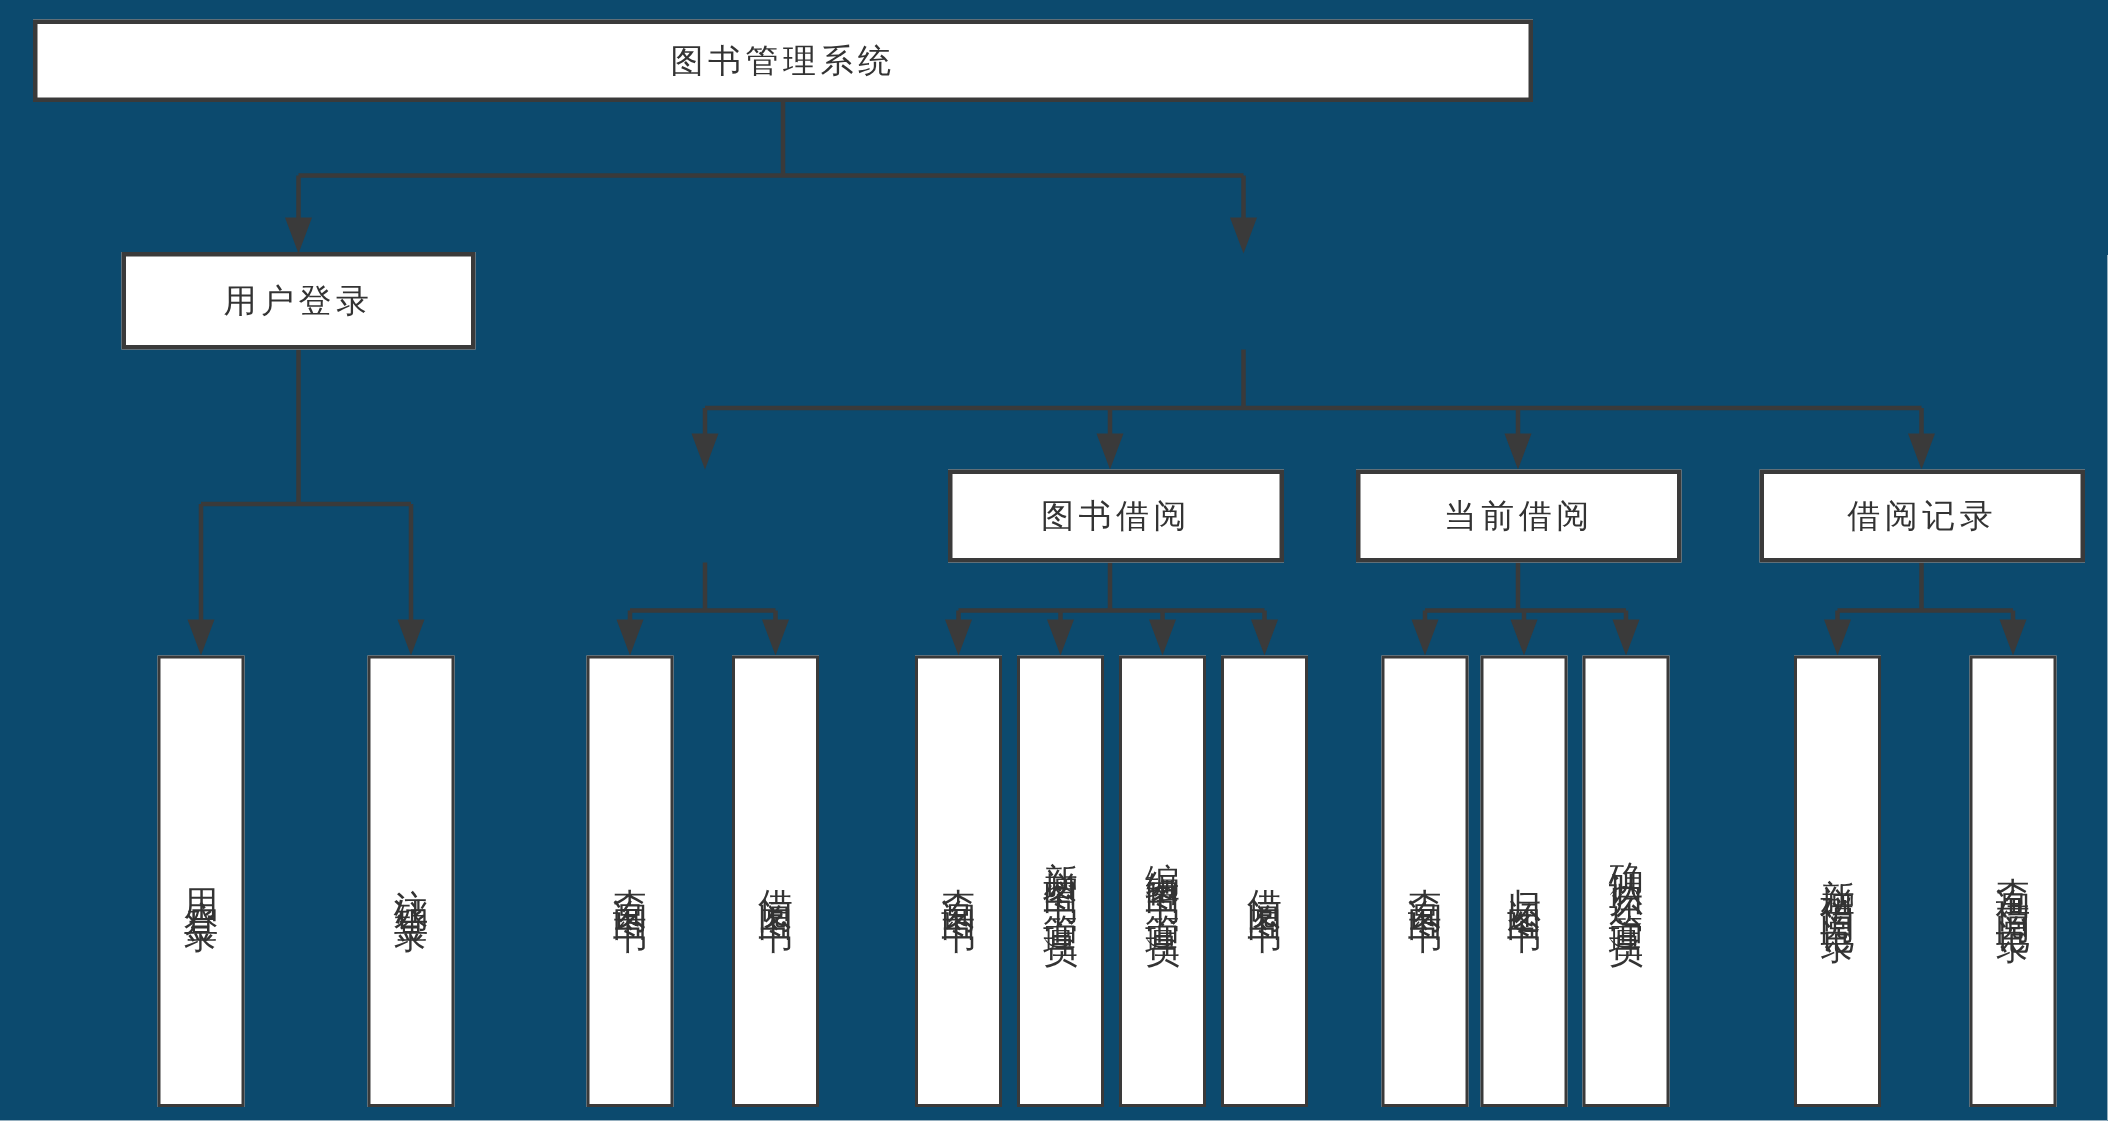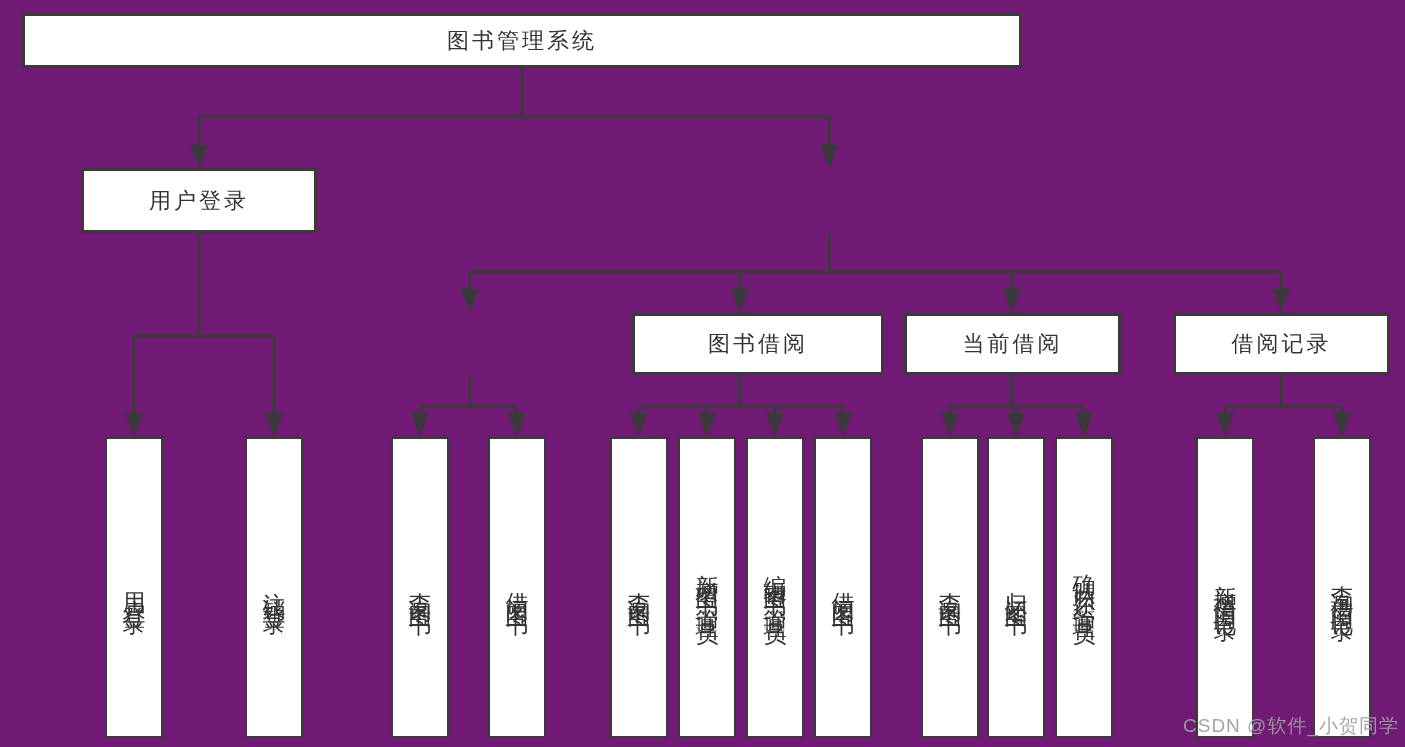--- a/index.html
+++ b/index.html
@@ -5,21 +5,21 @@
   html, body {
     margin: 0;
     padding: 0;
     background: #ffffff;
     font-family: "Liberation Sans", "DejaVu Sans", sans-serif;
   }
   #canvas {
     position: relative;
     width: 1405px;
     height: 747px;
-    background: #701a75;
+    background: #0c4a6e;
     overflow: hidden;
     color: #333333;
   }
   #connector-svg {
     position: absolute;
     left: 0; top: 0;
     width: 1405px; height: 747px;
     pointer-events: none;
   }
   .box {
@@ -97,21 +97,21 @@
   </svg>
 
   <div class="box" style="left:22px; top:13px; width:1000px; height:55px;">
     <span class="hlabel">图书管理系统</span>
   </div>
 
   <div class="box" style="left:81px; top:168px; width:236px; height:65px;">
     <span class="hlabel">用户登录</span>
   </div>
 
-  <div class="box" style="left:632px; top:313px; width:252px; height:62px;">
+  <div class="box" style="left:632px; top:313px; width:224px; height:62px;">
     <span class="hlabel">图书借阅</span>
   </div>
   <div class="box" style="left:904px; top:313px; width:217px; height:62px;">
     <span class="hlabel">当前借阅</span>
   </div>
   <div class="box" style="left:1173px; top:313px; width:217px; height:62px;">
     <span class="hlabel">借阅记录</span>
   </div>
 
   <div class="box leaf" style="left:105px; top:437px; width:58px; height:301px;">
@@ -151,15 +151,14 @@
     <span class="vlabel">确认归还（管理员）</span>
   </div>
 
   <div class="box leaf" style="left:1196px; top:437px; width:58px; height:301px;">
     <span class="vlabel">新增借阅记录</span>
   </div>
   <div class="box leaf" style="left:1313px; top:437px; width:58px; height:301px;">
     <span class="vlabel">查询借阅记录</span>
   </div>
 
-  <div id="watermark">CSDN @软件_小贺同学</div>
 
 </div>
 
 </body></html>

